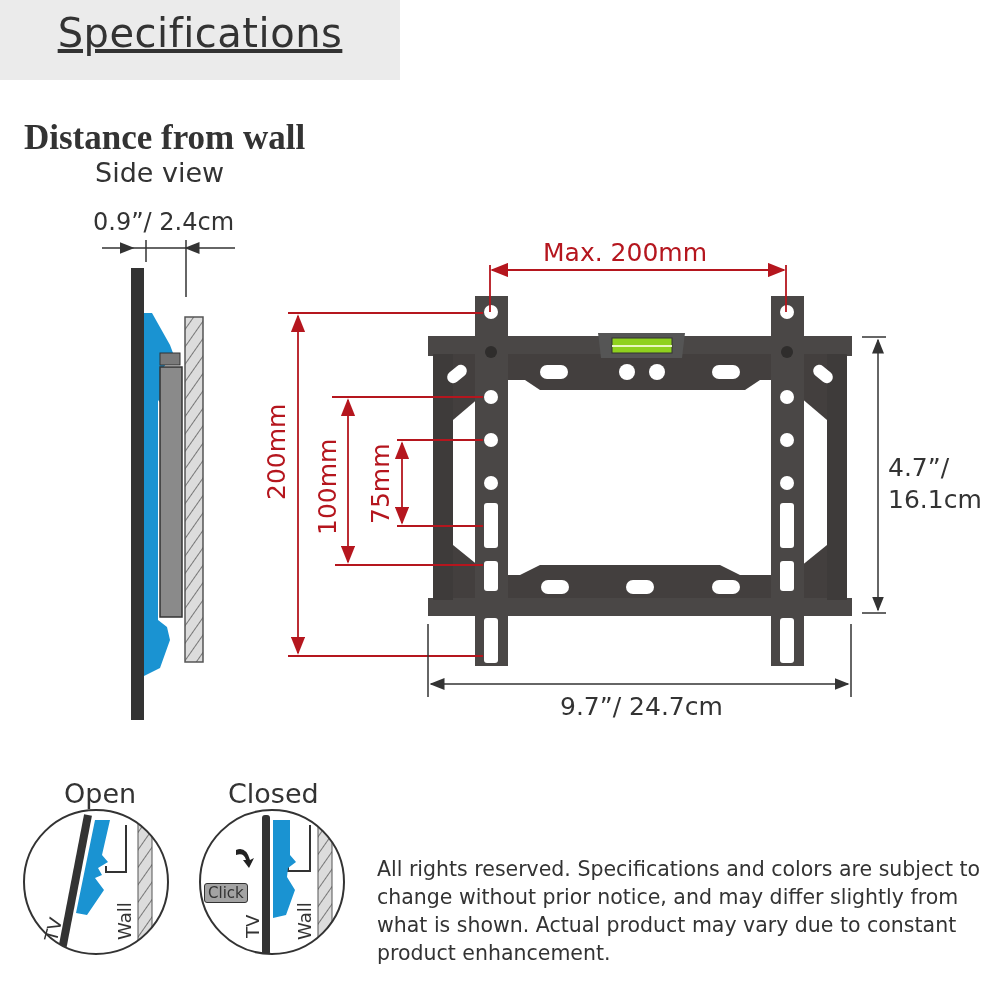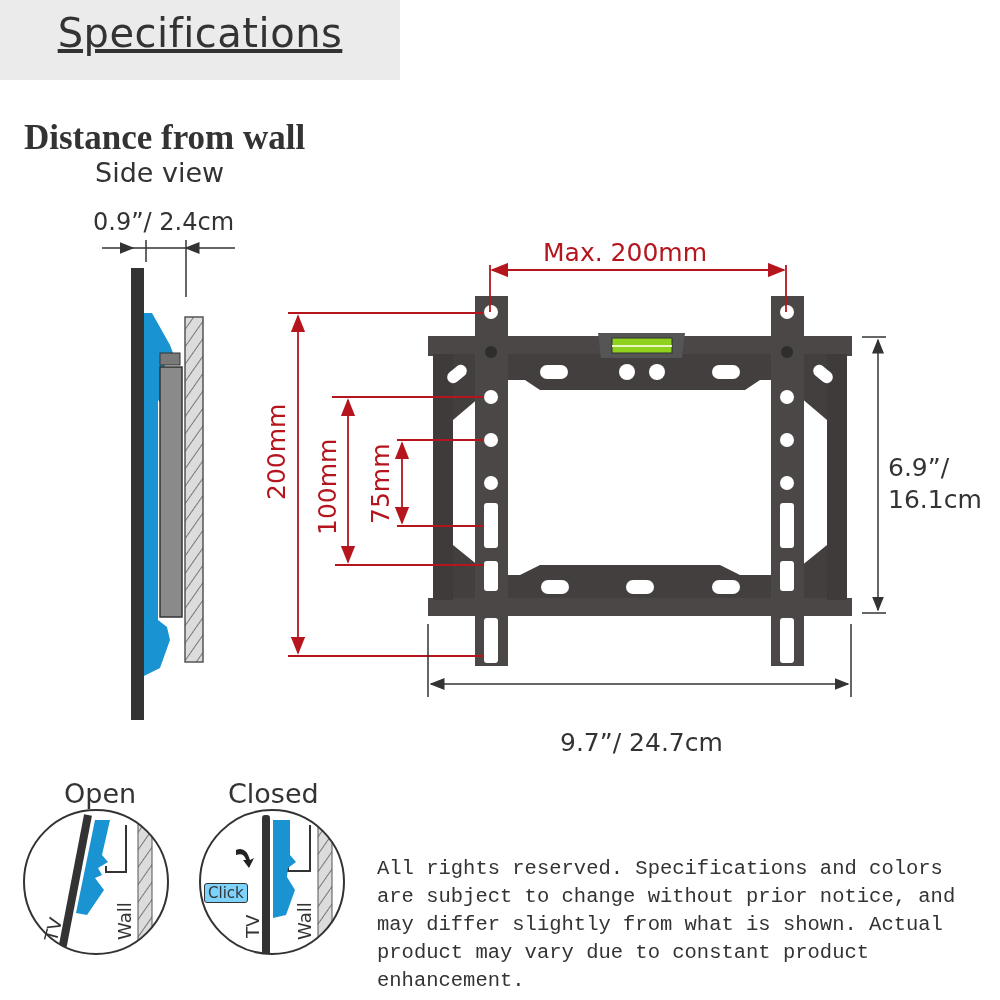--- a/index.html
+++ b/index.html
@@ -8,21 +8,21 @@
   .title-box { left: 0; top: 0; width: 400px; height: 80px; background: #ebebeb; }
   .title-text { left: 0; top: 10px; width: 400px; text-align: center; font-size: 40px; color: #333; letter-spacing: 0.5px; text-decoration: underline; }
   .vesa-note { left: 430px; top: 10px; width: 540px; text-align: center; font-size: 25px; line-height: 33px; color: #b5161e; }
   .dist-heading { left: 24px; top: 118px; font-size: 35px; font-weight: bold; color: #333; font-family: Liberation Serif, serif; }
   .side-view { left: 95px; top: 157px; font-size: 27px; color: #333; }
   .gap-label { left: 93px; top: 208px; font-size: 24px; color: #333; }
   .dim-label { font-size: 25px; color: #333; }
   .red-label { font-size: 25px; color: #b5161e; }
   .open-label { left: 64px; top: 778px; font-size: 27px; color: #333; }
   .closed-label { left: 228px; top: 778px; font-size: 27px; color: #333; }
-  .disclaimer { left: 377px; top: 855px; width: 615px; font-size: 20.5px; line-height: 28px; color: #333; font-family: Liberation Mono, monospace; }
+  .disclaimer { left: 377px; top: 855px; width: 615px; font-size: 20.5px; line-height: 28px; color: #333; }
   svg { position: absolute; left: 0; top: 0; }
 </style>
 </head>
 <body>
 
 <div class="abs title-box"></div>
 <div class="abs title-text">Specifications</div>
 <div class="abs vesa-note">
 </div>
 
@@ -177,26 +177,26 @@
     <circle cx="272" cy="882" r="72" fill="none" stroke="#333" stroke-width="2"></circle>
   </g>
 </svg>
 
 <div class="abs red-label" style="left:543px; top:238px;">Max. 200mm</div>
 <div class="abs red-label" style="left:262px; top:500px; transform-origin:0 0; transform:rotate(-90deg); white-space:nowrap;">200mm</div>
 <div class="abs red-label" style="left:313px; top:535px; transform-origin:0 0; transform:rotate(-90deg); white-space:nowrap;">100mm</div>
 <div class="abs red-label" style="left:366px; top:524px; transform-origin:0 0; transform:rotate(-90deg); white-space:nowrap;">75mm</div>
 
 <div class="abs dim-label" style="left:888px; top:452px; line-height:32px;">
-  <div>6.9”/</div>
+  <div>4.7”/</div>
   <div>16.1cm</div>
 </div>
-<div class="abs dim-label" style="left:560px; top:728px;">9.7”/ 24.7cm</div>
+<div class="abs dim-label" style="left:560px; top:692px;">9.7”/ 24.7cm</div>
 
 <div class="abs open-label">Open</div>
 <div class="abs closed-label">Closed</div>
 <div class="abs" style="left:40px; top:938px; font-size:18px; transform-origin:0 0; transform:rotate(-75deg);">TV</div>
 <div class="abs" style="left:114px; top:940px; font-size:18px; transform-origin:0 0; transform:rotate(-90deg);">Wall</div>
 <div class="abs" style="left:242px; top:938px; font-size:18px; transform-origin:0 0; transform:rotate(-90deg);">TV</div>
 <div class="abs" style="left:294px; top:940px; font-size:18px; transform-origin:0 0; transform:rotate(-90deg);">Wall</div>
-<div class="abs" style="left:204px; top:883px; font-size:15px; border:1px solid #333; border-radius:3px; padding:0 3px; background:#7dd3fc;">Click</div>
+<div class="abs" style="left:204px; top:883px; font-size:15px; border:1px solid #333; border-radius:3px; padding:0 3px; background:#a3a3a3;">Click</div>
 
 <div class="abs disclaimer">All rights reserved. Specifications and colors are subject to change without prior notice, and may differ slightly from what is shown. Actual product may vary due to constant product enhancement.</div>
 
 </body></html>

